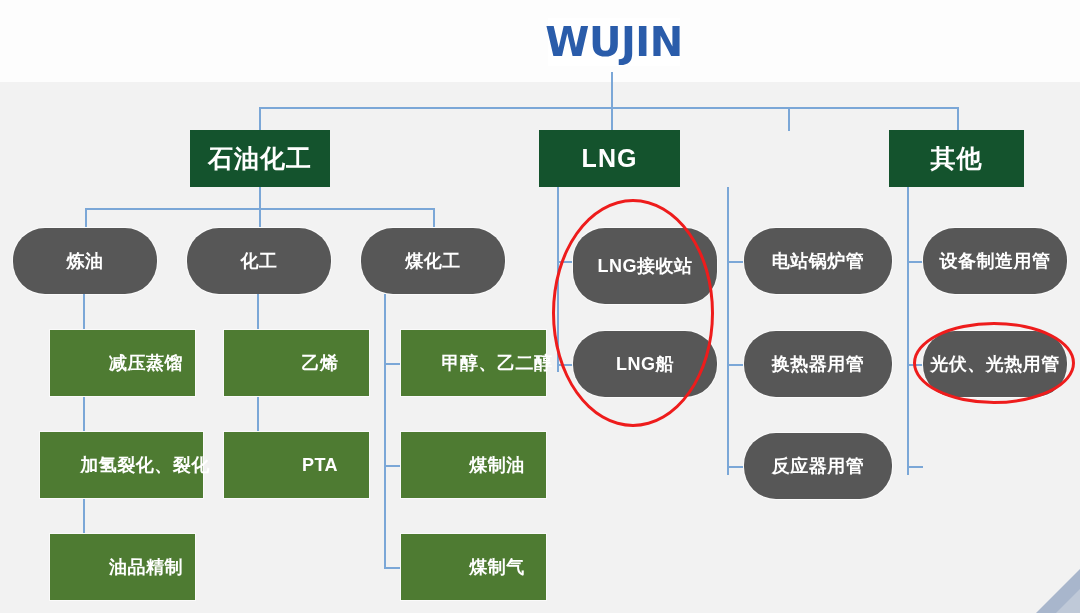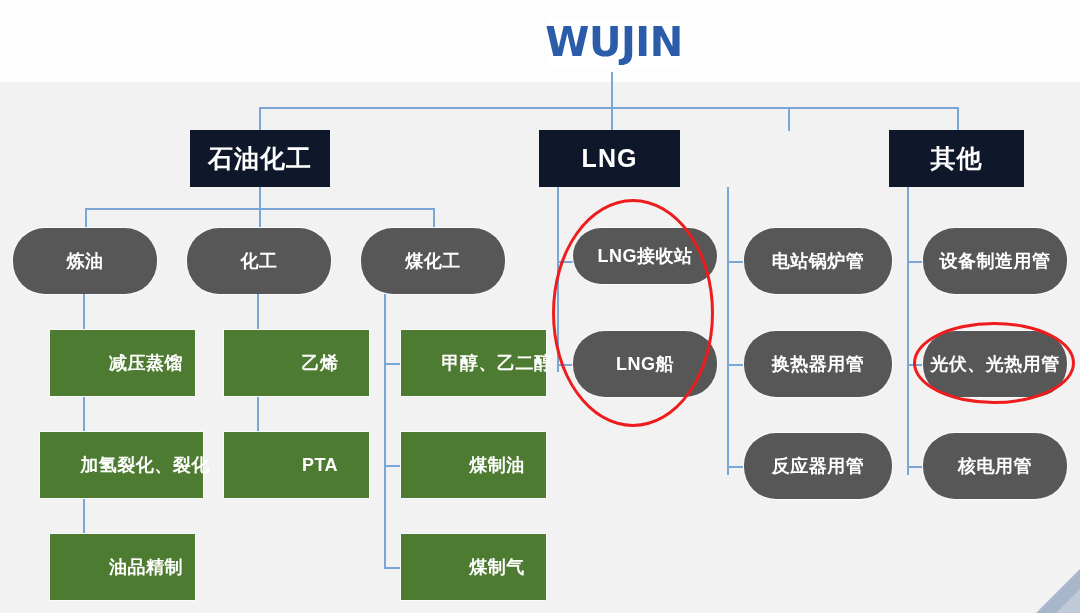--- a/index.html
+++ b/index.html
@@ -51,21 +51,21 @@
     display: flex;
     align-items: center;
     justify-content: center;
     box-sizing: border-box;
     color: #ffffff;
     text-align: center;
     line-height: 1.15;
     white-space: nowrap;
   }
   .node.lvl1 {
-    background: #0f172a;
+    background: #14532d;
     font-size: 25px;
     font-weight: 700;
     letter-spacing: 1px;
   }
   .node.lvl2 {
     background: #575757;
     font-size: 18px;
     font-weight: 700;
     letter-spacing: 0.5px;
     border-radius: 32px;
@@ -145,30 +145,29 @@
   <div class="line-h" style="left:727px; top:466px; width:16px;"></div>
 
   <div class="line-h" style="left:907px; top:261px; width:16px;"></div>
   <div class="line-h" style="left:907px; top:364px; width:16px;"></div>
   <div class="line-h" style="left:907px; top:466px; width:16px;"></div>
 
   <div class="node lvl2" style="left:13px; top:228px; width:144px; height:66px;">炼油</div>
   <div class="node lvl2" style="left:187px; top:228px; width:144px; height:66px;">化工</div>
   <div class="node lvl2" style="left:361px; top:228px; width:144px; height:66px;">煤化工</div>
 
-  <div class="node lvl2" style="left:573px; top:228px; width:144px; height:56px;">LNG接收站</div>
+  <div class="node lvl2" style="left:573px; top:228px; width:144px; height:76px;">LNG接收站</div>
   <div class="node lvl2" style="left:573px; top:331px; width:144px; height:66px;">LNG船</div>
 
   <div class="node lvl2" style="left:744px; top:228px; width:148px; height:66px;">电站锅炉管</div>
   <div class="node lvl2" style="left:744px; top:331px; width:148px; height:66px;">换热器用管</div>
   <div class="node lvl2" style="left:744px; top:433px; width:148px; height:66px;">反应器用管</div>
 
   <div class="node lvl2" style="left:923px; top:228px; width:144px; height:66px;">设备制造用管</div>
   <div class="node lvl2" style="left:923px; top:331px; width:144px; height:66px;">光伏、光热用管</div>
-  <div class="node lvl2" style="left:923px; top:433px; width:144px; height:66px;">核电用管</div>
 
   <div class="line-v" style="left:83px; top:294px; height:275px;"></div>
   <div class="line-h" style="left:83px; top:363px; width:17px;"></div>
   <div class="line-h" style="left:83px; top:465px; width:17px;"></div>
   <div class="line-h" style="left:83px; top:567px; width:17px;"></div>
 
   <div class="line-v" style="left:257px; top:294px; height:173px;"></div>
   <div class="line-h" style="left:257px; top:363px; width:17px;"></div>
   <div class="line-h" style="left:257px; top:465px; width:17px;"></div>
 

